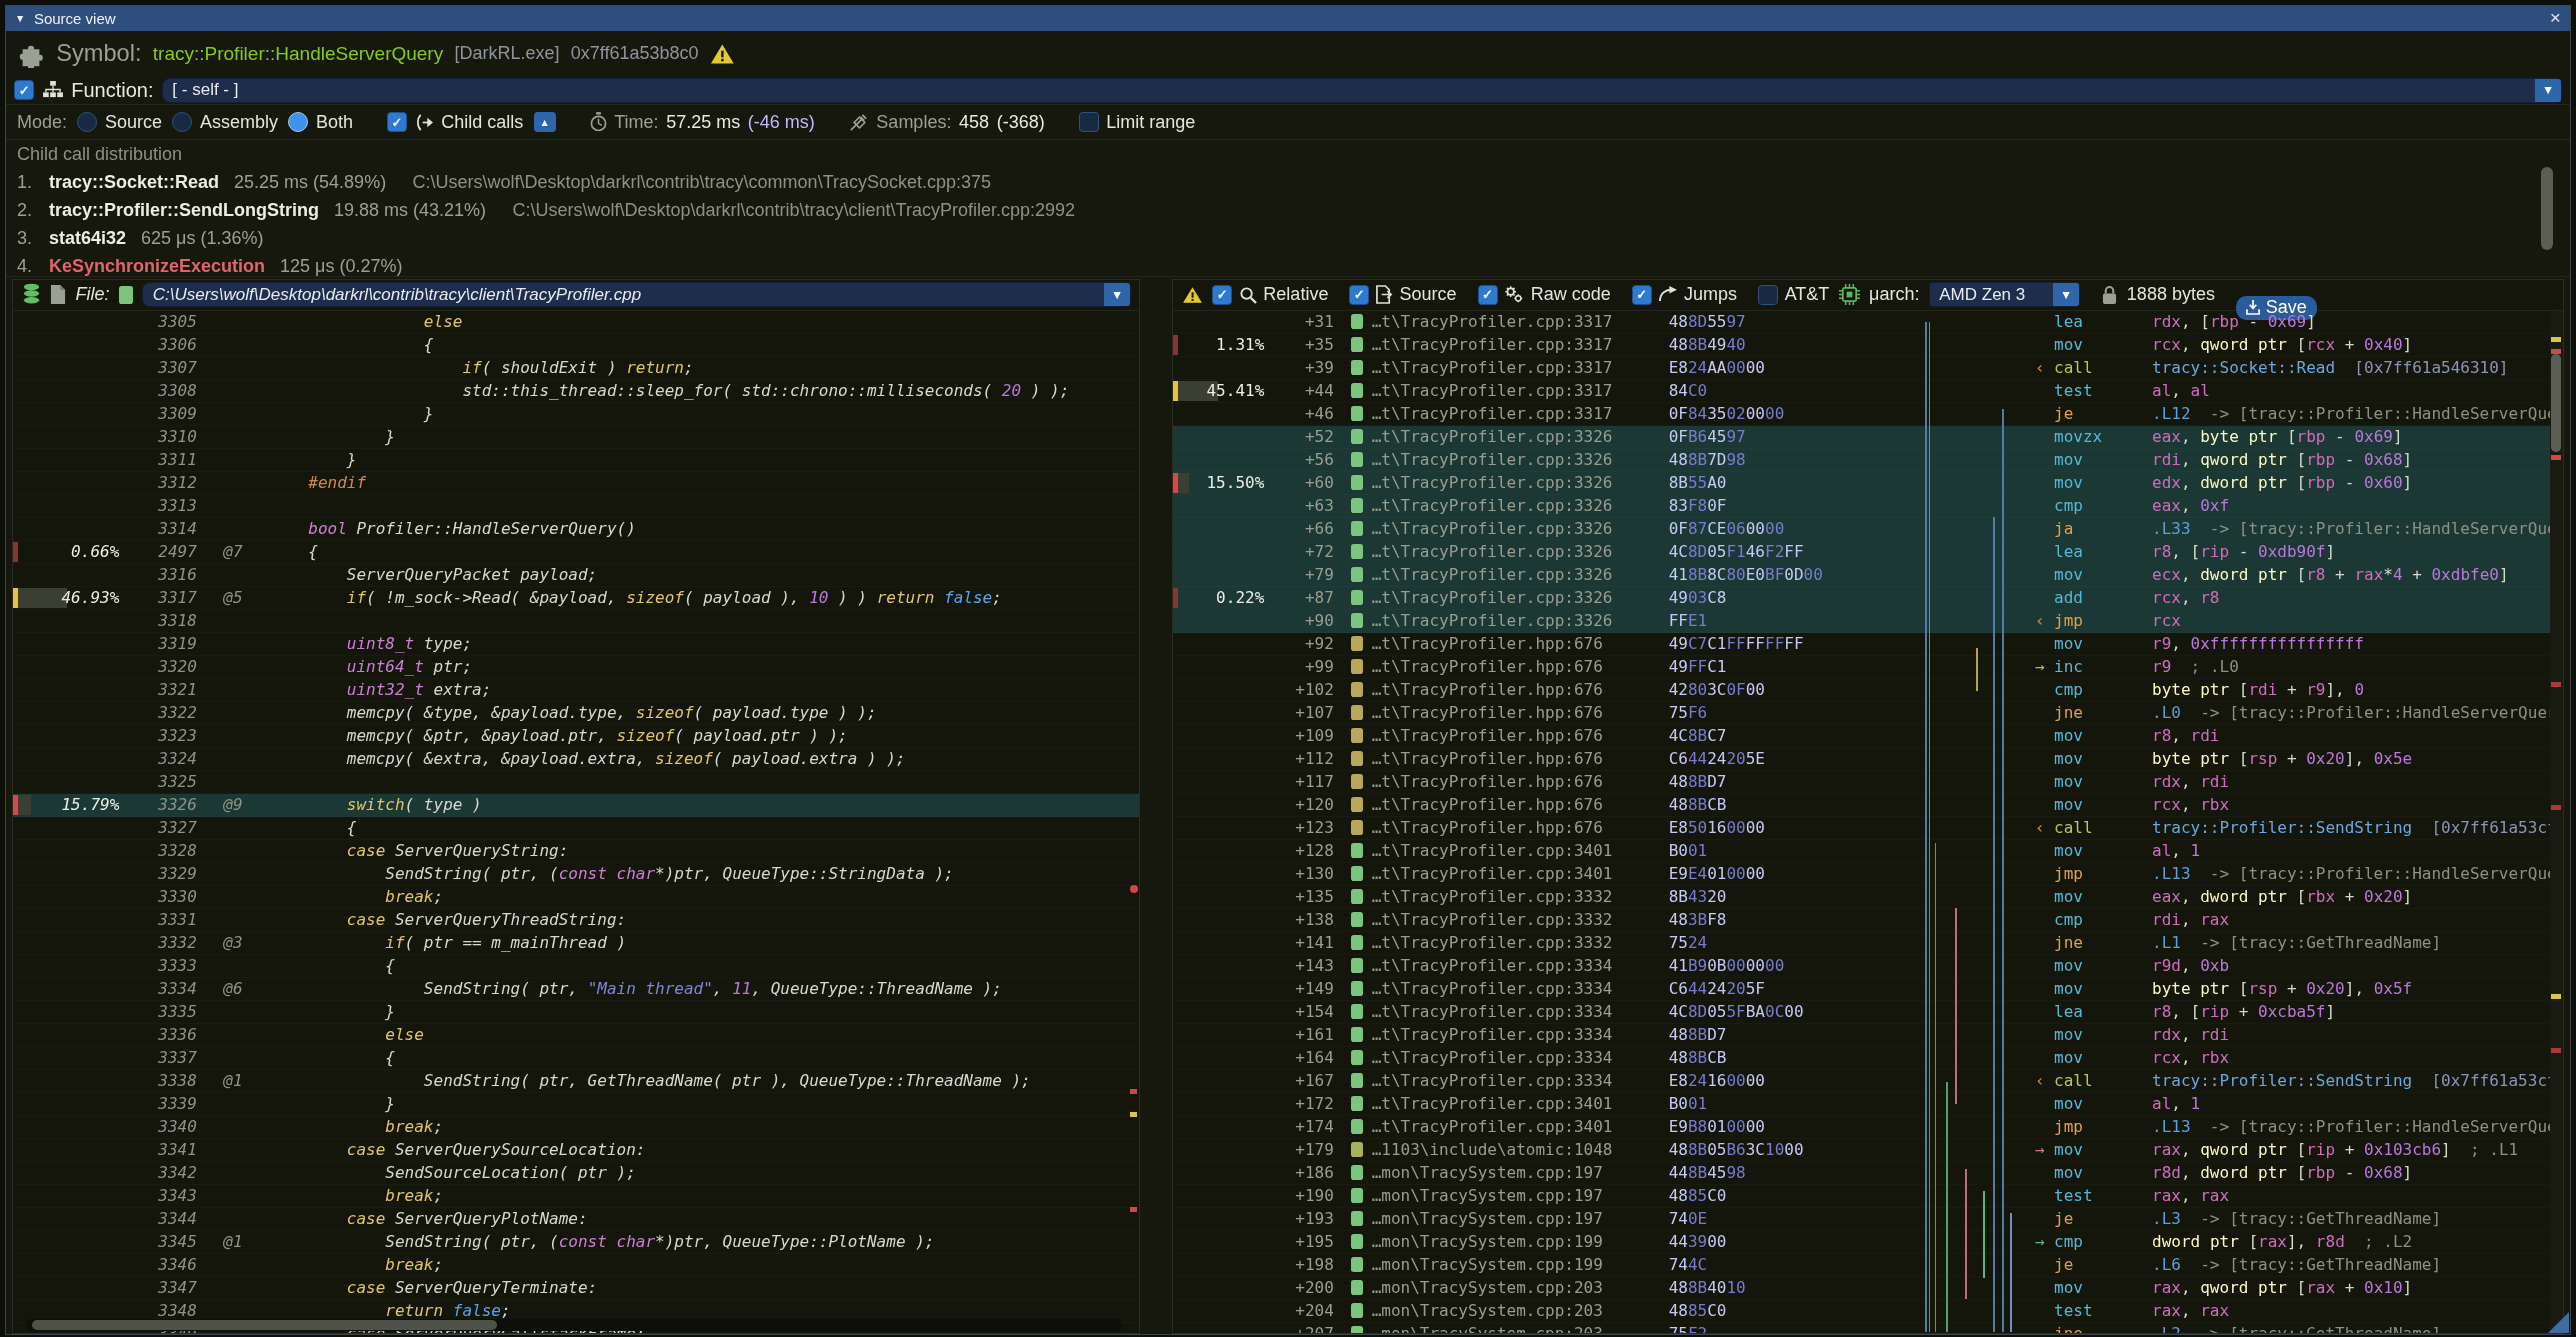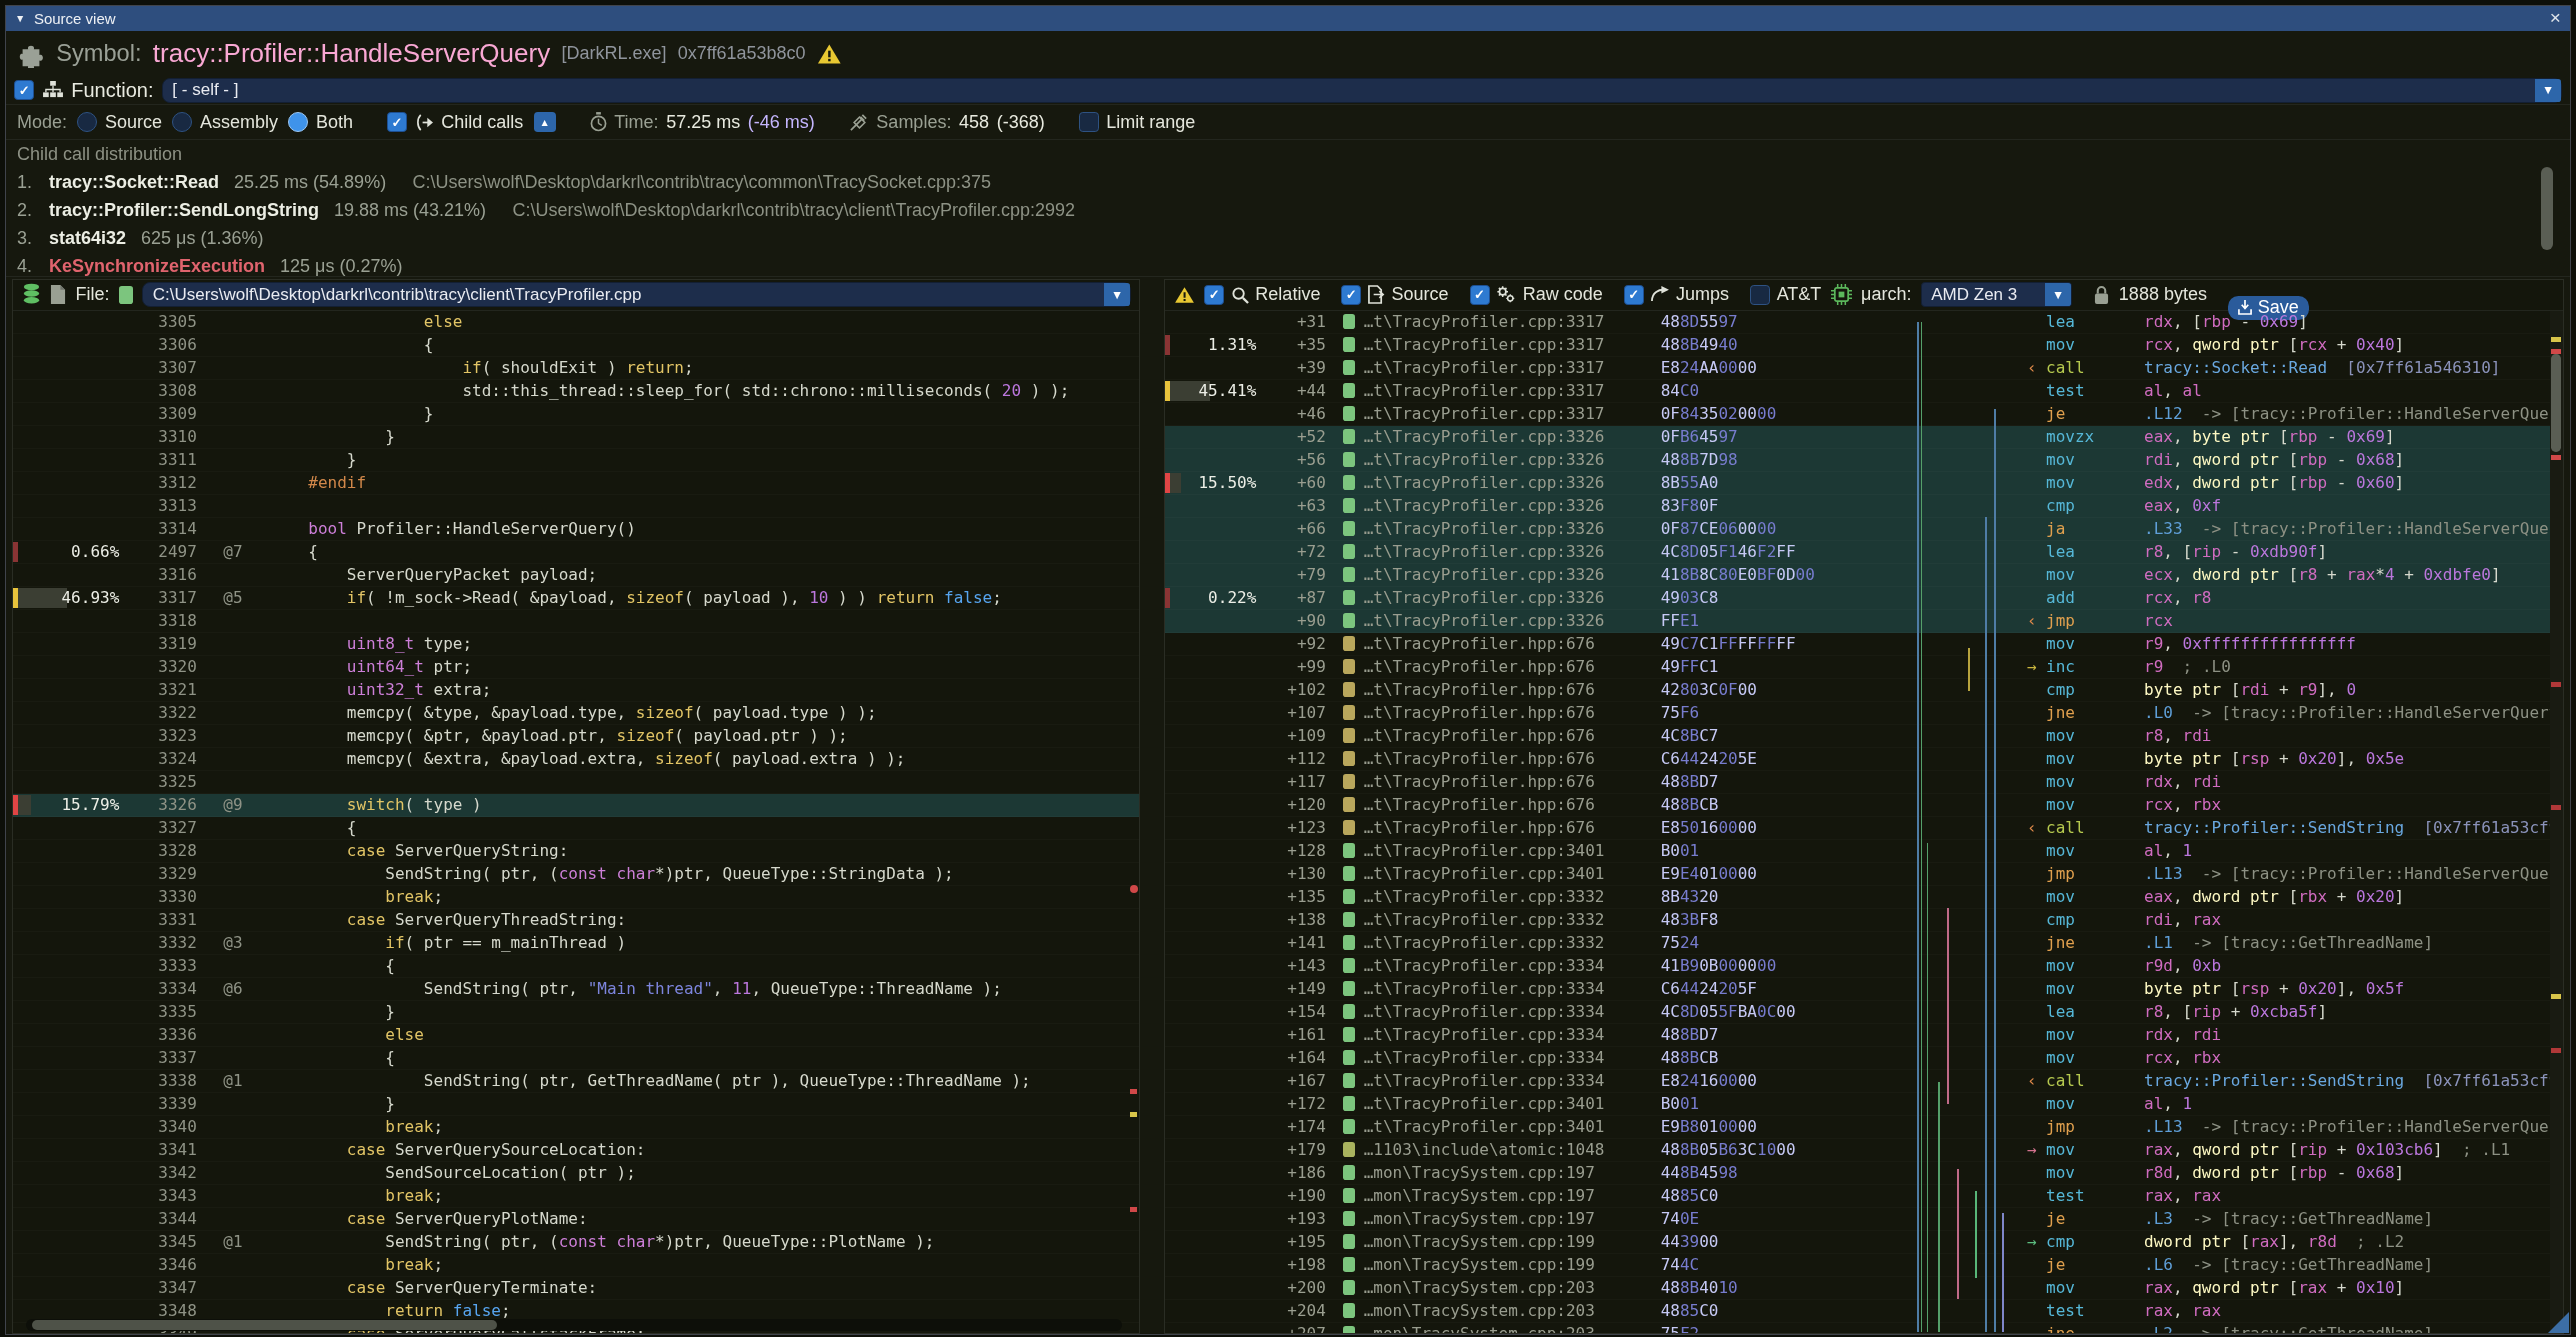--- a/index.html
+++ b/index.html
@@ -8,21 +8,21 @@
   .window{position:absolute;left:4.7px;top:4.7px;right:4.7px;bottom:2.8px;background:#16180e;
           border:0.9px solid #40444c;display:flex;flex-direction:column;}
   
   .titlebar{height:25.5px;background:#2e4e7e;display:flex;align-items:center;gap:8.5px;
             padding:0 9.4px;color:#eef1f5;font-size:15px;flex:none;}
   .titlebar .tri{font-size:10.4px;cursor:pointer;}
   .titlebar .close{margin-left:auto;font-size:19px;color:#dfe4ea;cursor:pointer;}
   
   .symbol-row{height:45px;display:flex;align-items:center;gap:11.3px;padding:0 11.3px;flex:none;}
   .sym-label{color:#9aa096;font-size:23.6px;}
-  .sym-name{color:#f9a8d4;font-size:26px;}
+  .sym-name{color:#84cc16;font-size:19px;}
   .sym-mod,.sym-addr{color:#8f949c;font-size:18px;}
   
   .function-row{height:28px;display:flex;align-items:center;gap:8.5px;padding:0 8.5px;flex:none;}
   .fn-label{color:#e8eae0;font-size:20px;}
   .combo{height:23px;background:#1d2d4b;border:0.9px solid #131f33;border-radius:3.8px;
          display:flex;align-items:center;color:#e9ebf1;font-size:17px;cursor:pointer;}
   .combo .val{padding:0 9.4px;white-space:nowrap;overflow:hidden;}
   .combo .arr{margin-left:auto;width:25.5px;height:100%;background:#2d66aa;border-radius:0 2.8px 2.8px 0;
               display:flex;align-items:center;justify-content:center;color:#fff;font-size:12.3px;flex:none;}
   .grow{flex:1;min-width:0;border-radius:8px;}
@@ -50,21 +50,21 @@
   .ccd-item{height:28px;display:flex;align-items:center;font-size:18px;white-space:nowrap;}
   .ccd-idx{color:#9aa093;width:32px;flex:none;}
   .ccd-name{color:#eceee4;font-weight:600;}
   .ccd-name.red{color:#e0646e;}
   .ccd-time{color:#9aa093;margin-left:15px;}
   .ccd-loc{color:#8d9285;margin-left:26.4px;}
   .ccd-scroll{position:absolute;right:17px;top:26.4px;width:12.3px;height:83px;background:#5a5e54;border-radius:6.6px;cursor:pointer;}
   
   .main{flex:1;display:flex;min-height:0;padding:1.9px 6.6px 0 6.6px;gap:0;}
   .pane{display:flex;flex-direction:column;min-width:0;border:0.9px solid #2a2d24;background:#14160c;}
-  .src-pane{width:1126px;flex:none;margin-right:24px;}
+  .src-pane{width:1126px;flex:none;margin-right:32px;font-style:italic;}
   .asm-pane{flex:1;}
   .filebar,.asm-toolbar{height:30px;flex:none;display:flex;align-items:center;gap:9.4px;
         padding:0 8.5px;border-bottom:0.9px solid #23261e;font-size:18px;}
   .filebar .lbl{color:#e4e6dc;}
   .swatch{width:14px;height:18px;border-radius:2.8px;background:#7cc57e;flex:none;}
   .body{flex:1;position:relative;overflow:hidden;font-family:"DejaVu Sans Mono",monospace;font-size:16px;}
   
   .srow,.arow{display:flex;height:22px;line-height:22px;white-space:pre;cursor:pointer;
               border-bottom:0.9px solid rgba(255,255,255,0.025);}
   .srow.hl,.arow.hl{background:#1c3834;}

